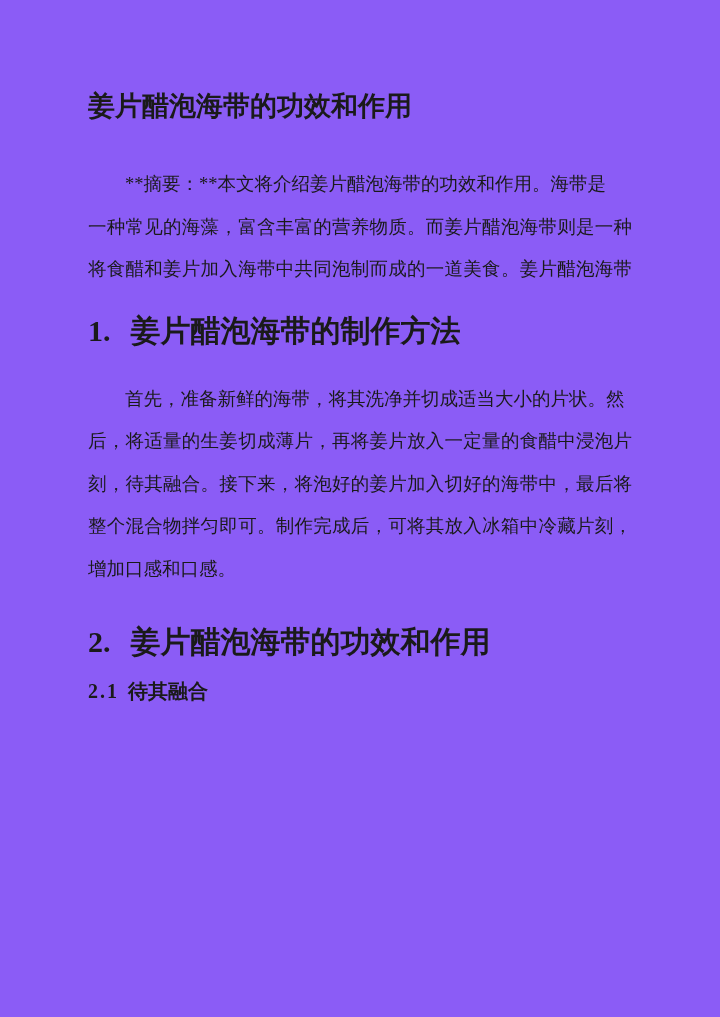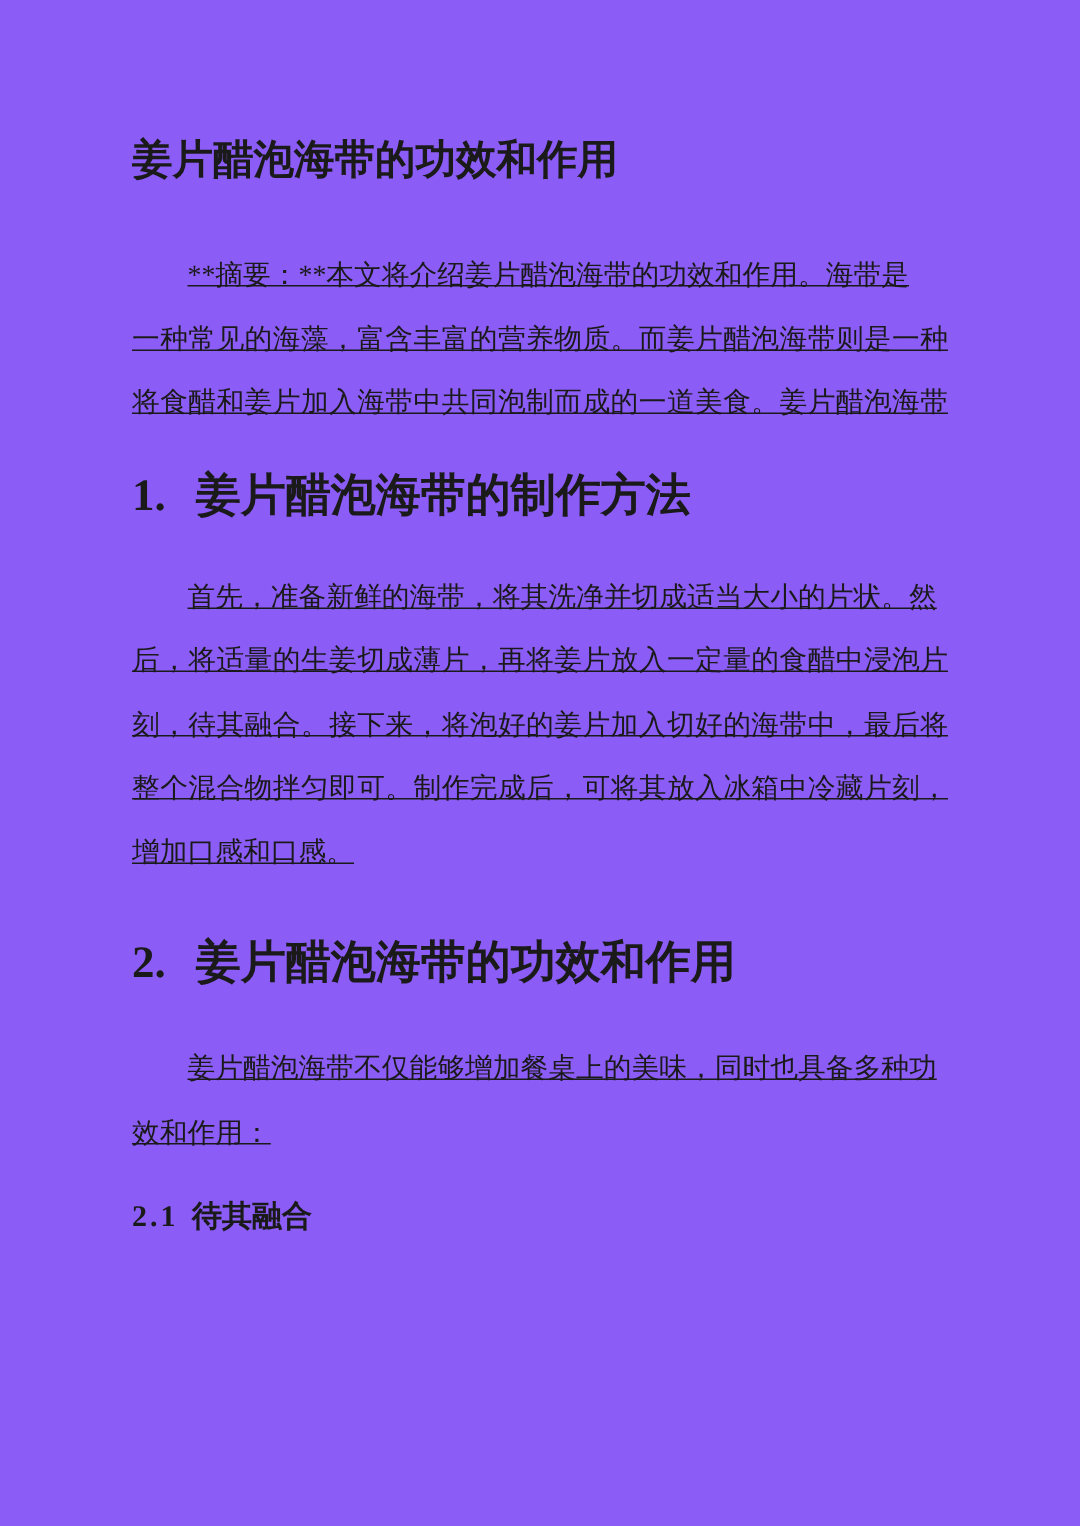--- a/index.html
+++ b/index.html
@@ -22,21 +22,20 @@
     margin: 88px 0 0 0;
     font-size: 27px;
     line-height: 36px;
     font-weight: 700;
     text-align: left;
   }
   .para {
     font-size: 18.5px;
     line-height: 42.5px;
     text-align: left;
-    text-decoration: underline;
   }
   .para .line {
     min-height: 42.5px;
   }
   .para .line.just {
     text-align: justify;
     text-align-last: justify;
     text-justify: inter-character;
   }
   .para .line.indent {
@@ -81,20 +80,16 @@
   <div class="para sec1-para">
     <div class="line indent">首先，准备新鲜的海带，将其洗净并切成适当大小的片状。然</div>
     <div class="line just">后，将适量的生姜切成薄片，再将姜片放入一定量的食醋中浸泡片</div>
     <div class="line just">刻，待其融合。接下来，将泡好的姜片加入切好的海带中，最后将</div>
     <div class="line just">整个混合物拌匀即可。制作完成后，可将其放入冰箱中冷藏片刻，</div>
     <div class="line">增加口感和口感。</div>
   </div>
 
   <h2 class="sec-heading h-sec2"><span class="h-num">2.</span><span class="h-gap"></span><span class="h-text">姜片醋泡海带的功效和作用</span></h2>
 
-  <div class="para sec2-para">
-    <div class="line indent">姜片醋泡海带不仅能够增加餐桌上的美味，同时也具备多种功</div>
-    <div class="line">效和作用：</div>
-  </div>
 
   <h3 class="sub-heading"><span class="h-num">2.1</span><span class="h-gap-sm"></span><span class="h-text">待其融合</span></h3>
 
 </div>
 
 </body></html>

